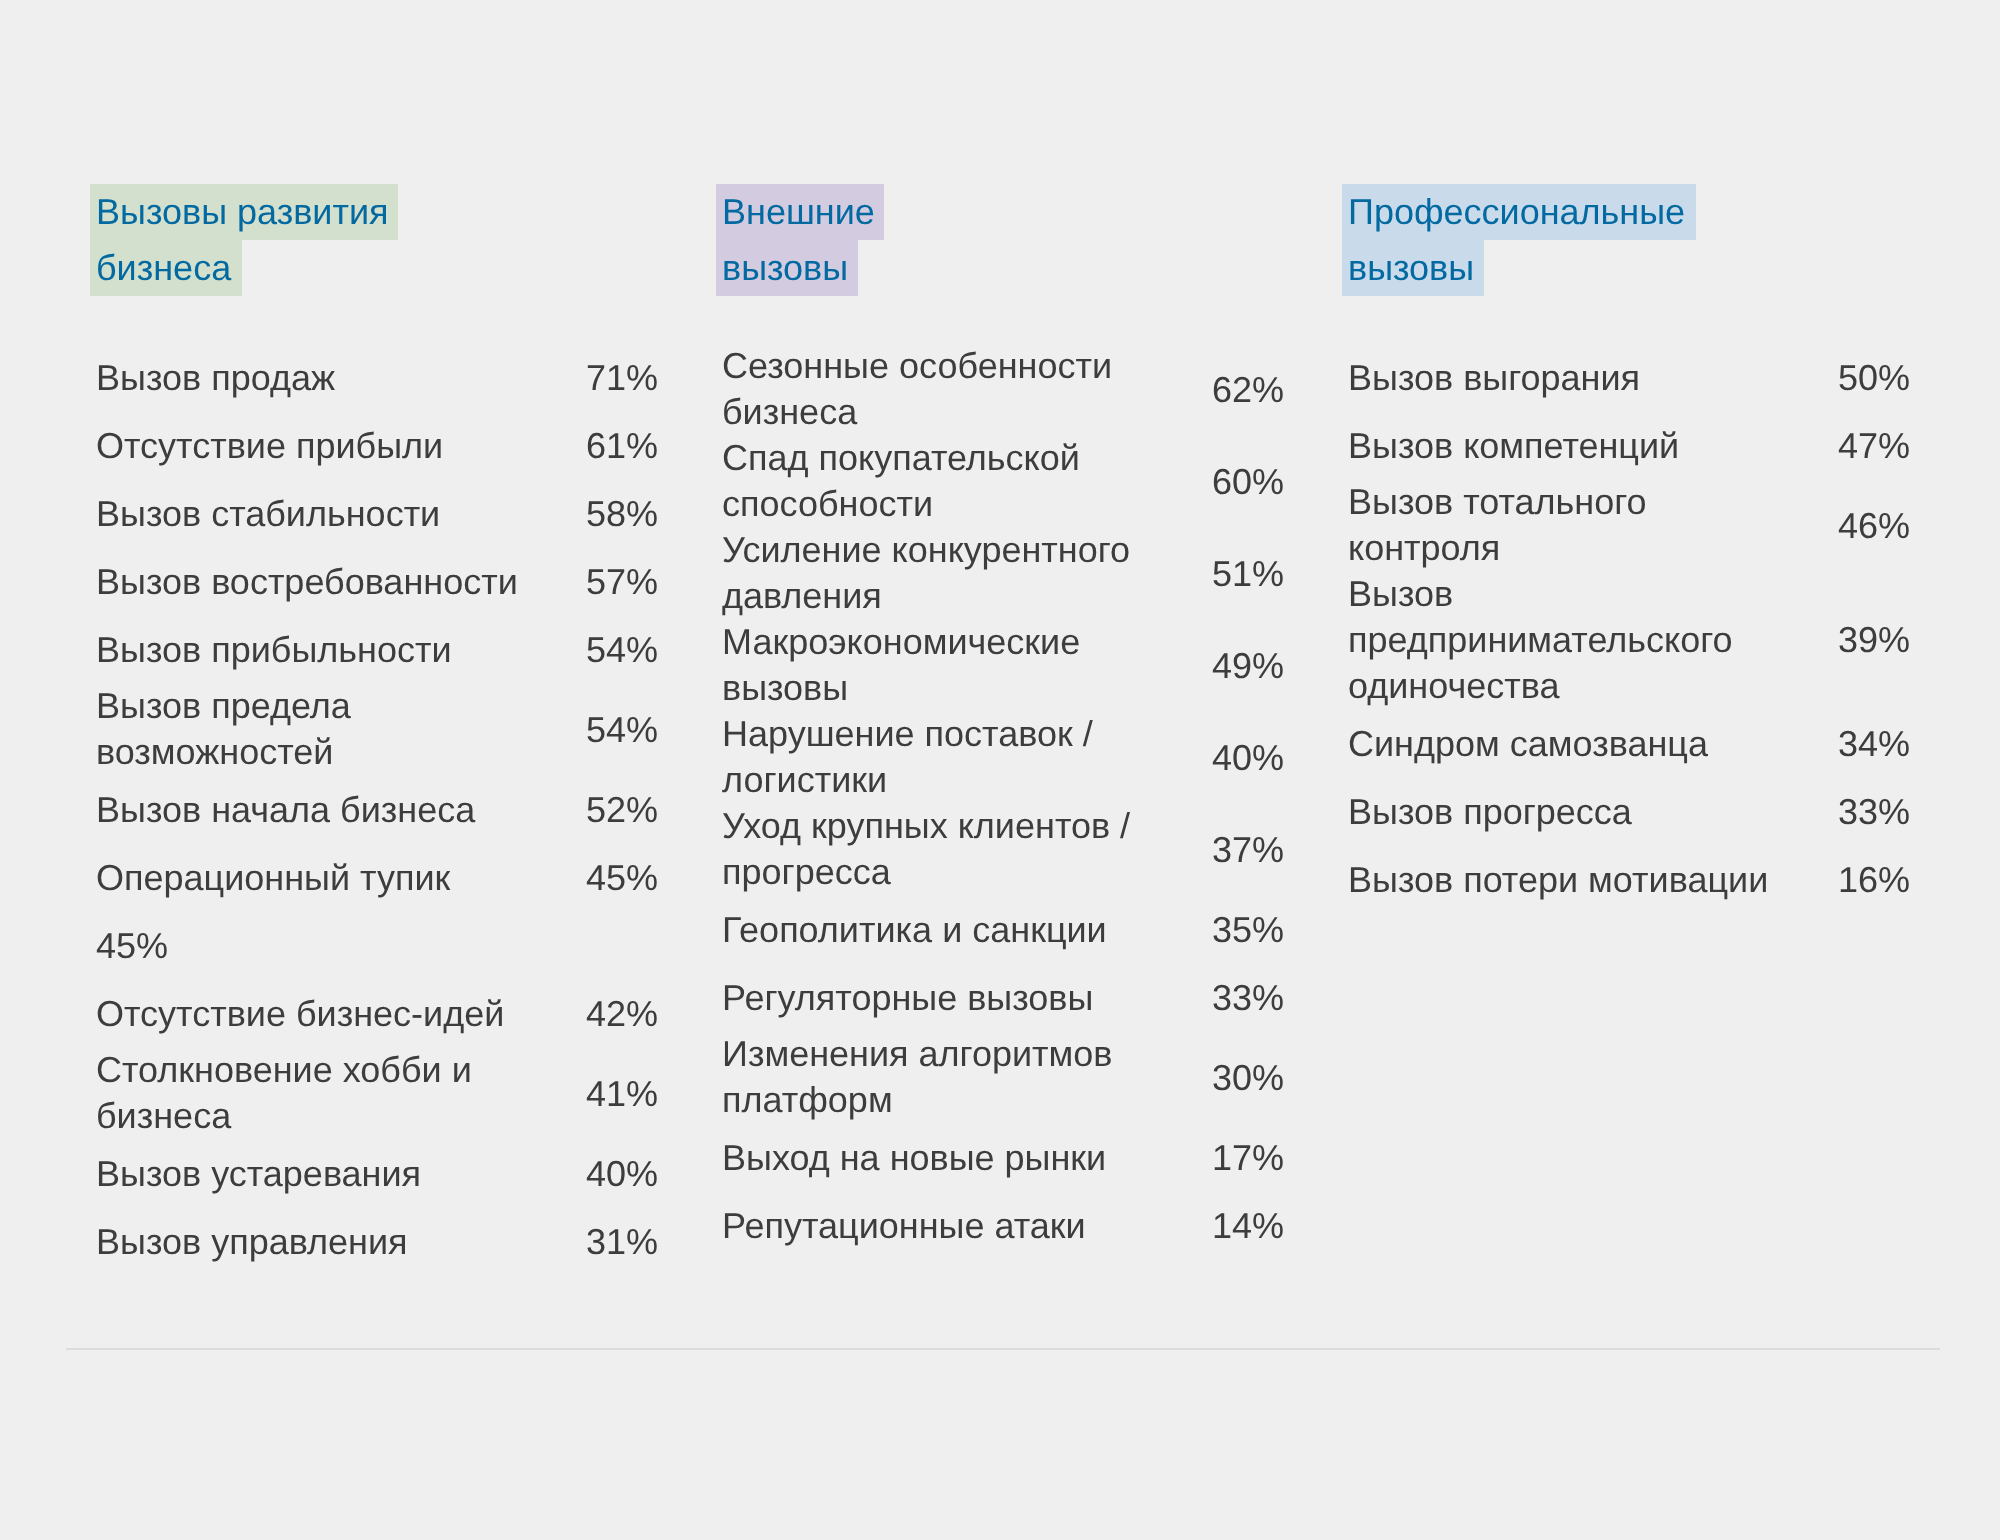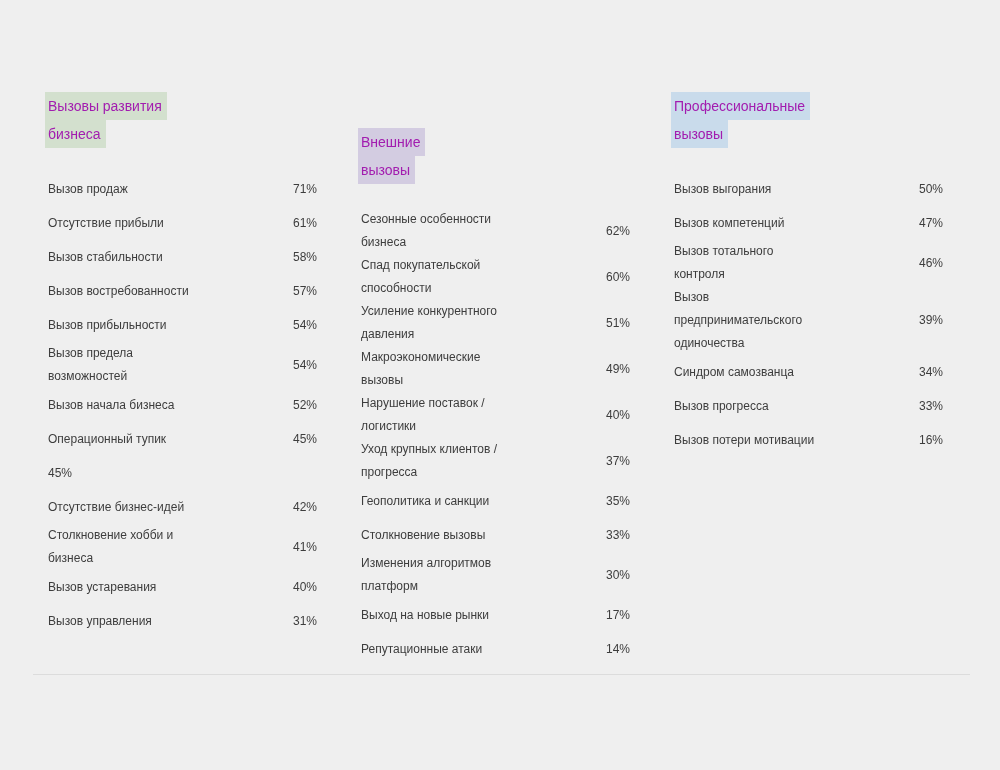--- a/index.html
+++ b/index.html
@@ -17,37 +17,37 @@
   .columns {
     position:absolute;
     left:48px;
     top:92px;
     display:flex;
     gap:36px;
   }
   .col { width:277px; }
   .col-header {
     margin:0 0 24px 0;
-    font-size:14px;
+    font-size:18px;
     font-weight:400;
-    color:#a21caf;
+    color:#0369a1;
     min-height:56px;
   }
   .hl {
     display:table;            
     line-height:24px;
     padding:2px 5px 2px 3px;
     margin-left:-3px;
   }
   .rows { }
   .row {
     display:flex;
     align-items:center;
     min-height:34px;
-    font-size:12px;
+    font-size:18px;
     line-height:23px;
     color:#3d3d3d;
   }
   .label {
     flex:1 1 auto;
     min-width:0;
     white-space:pre-line;
     padding-right:8px;
   }
   .value {
@@ -127,21 +127,21 @@
           </div>
           <div class="row">
             <div class="label">Вызов управления</div>
             <div class="value">31%</div>
           </div>
         </div>
     </section>
 
     <section class="col">
       <h2 class="col-header">
-          <span class="hl" style="background-color: rgb(211, 204, 225); margin-top: 36px;">Внешние</span>
+          <span class="hl" style="background-color: rgb(211, 204, 225);">Внешние</span>
           <span class="hl" style="background-color: rgb(211, 204, 225);">вызовы</span>
         </h2>
       <div class="rows">
           <div class="row">
             <div class="label">Сезонные особенности
 бизнеса</div>
             <div class="value">62%</div>
           </div>
           <div class="row">
             <div class="label">Спад покупательской
@@ -166,21 +166,21 @@
           <div class="row">
             <div class="label">Уход крупных клиентов /
 прогресса</div>
             <div class="value">37%</div>
           </div>
           <div class="row">
             <div class="label">Геополитика и санкции</div>
             <div class="value">35%</div>
           </div>
           <div class="row">
-            <div class="label">Столкновение вызовы</div>
+            <div class="label">Регуляторные вызовы</div>
             <div class="value">33%</div>
           </div>
           <div class="row">
             <div class="label">Изменения алгоритмов
 платформ</div>
             <div class="value">30%</div>
           </div>
           <div class="row">
             <div class="label">Выход на новые рынки</div>
             <div class="value">17%</div>

